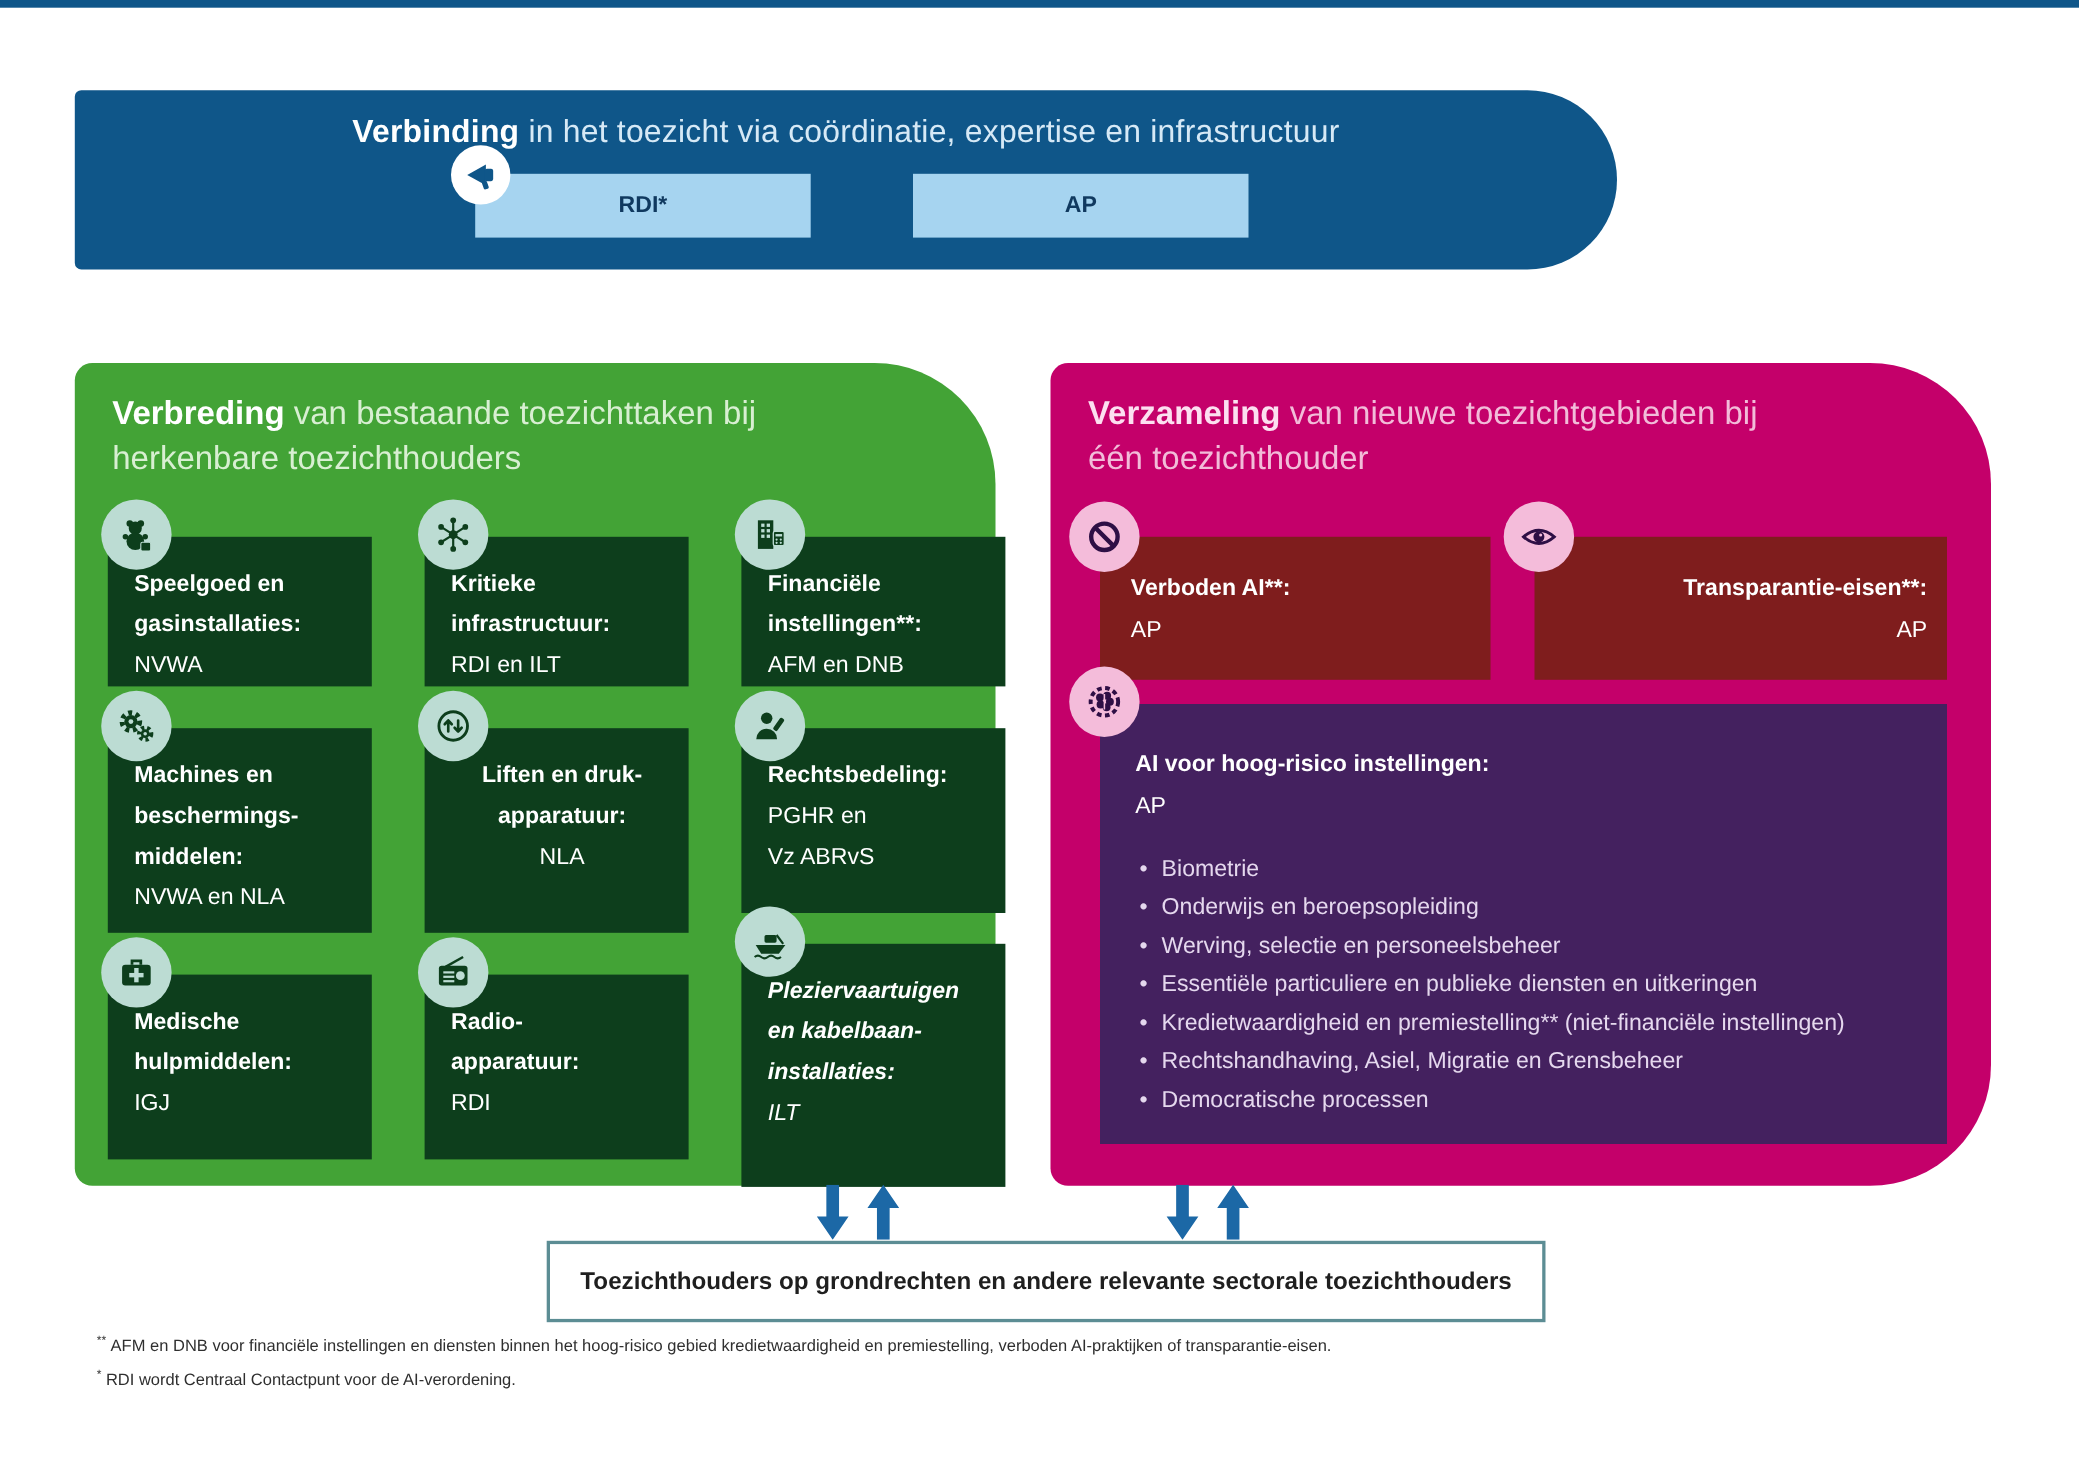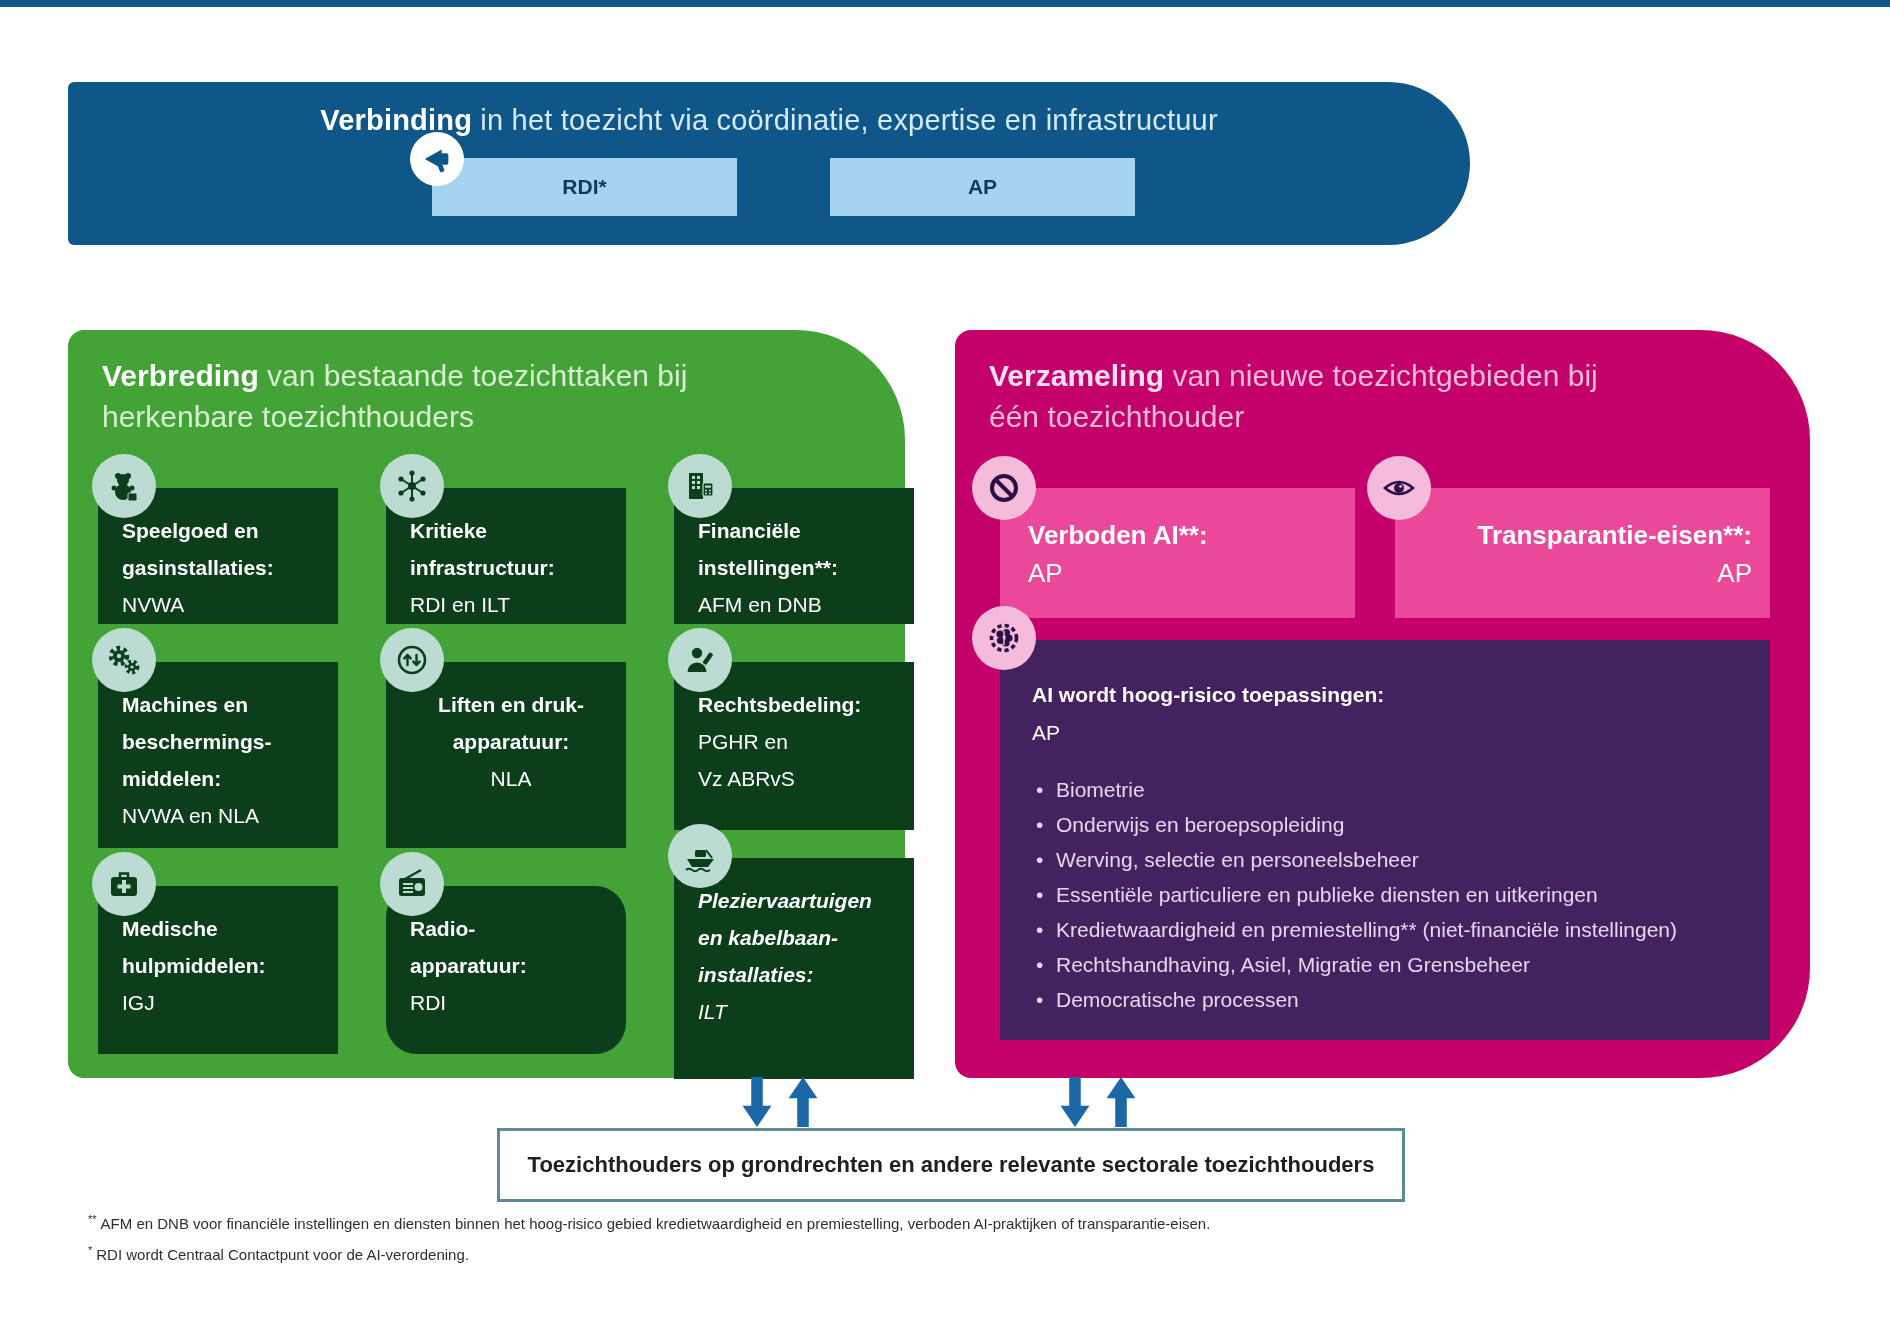--- a/index.html
+++ b/index.html
@@ -52,22 +52,22 @@
   .icon-badge {
     position:absolute; left:-6px; top:-34px; width:64px; height:64px; border-radius:50%;
     display:flex; align-items:center; justify-content:center;
   }
   .green-badge { background:#BCDCD3; }
   .pink-badge  { background:#F4BCDA; }
 
   
   .pink-row { position:absolute; left:45px; top:158px; display:flex; gap:40px; }
   .pbox {
-    position:relative; background:#ec4899; color:#ffffff;
-    padding:28px 18px 24px 28px; font-size:26px; line-height:38px; height:130px;
+    position:relative; background:#7f1d1d; color:#ffffff;
+    padding:28px 18px 24px 28px; font-size:21px; line-height:38px; height:130px;
   }
   .pbox .btitle { font-weight:bold; }
   .pbox-1 { width:355px; }
   .pbox-2 { width:375px;text-align:right; }
   .pbox .icon-badge { left:-28px; top:-32px; }
   .pbig {
     position:absolute; left:45px; top:310px; width:770px; height:400px;
     background:#44215F; color:#ffffff; padding:36px 24px 10px 32px; font-size:21px;
   }
   .pbig .btitle { font-weight:bold; line-height:38px; }
@@ -204,21 +204,21 @@
             <g stroke="#0D3E1C" stroke-width="2.4" fill="none" stroke-linecap="round">
               <path d="M13.5 23 V13 M13.5 13 l-3.2 3.4 M13.5 13 l3.2 3.4"></path>
               <path d="M22.5 13 V23 M22.5 23 l-3.2 -3.4 M22.5 23 l3.2 -3.4"></path>
             </g>
           </svg>
         </div>
         <div class="btitle">Liften en druk-
 apparatuur:</div>
         <div class="borg">NLA</div>
       </div>
-      <div class="gbox" style="height:168px; margin-top:38px;border-radius:31px;">
+      <div class="gbox" style="height:168px; margin-top:38px;">
         <div class="icon-badge green-badge">
           <svg width="36" height="36" viewBox="0 0 36 36">
             <line x1="11" y1="13" x2="27" y2="4" stroke="#0D3E1C" stroke-width="2.2"></line>
             <rect x="5" y="12" width="26" height="18" rx="2.5" fill="#0D3E1C"></rect>
             <circle cx="24.5" cy="21" r="4" fill="#BCDCD3"></circle>
             <rect x="9" y="17" width="10" height="2" fill="#BCDCD3"></rect>
               <rect x="9" y="21" width="10" height="2" fill="#BCDCD3"></rect>
               <rect x="9" y="25" width="10" height="2" fill="#BCDCD3"></rect>
           </svg>
         </div>
@@ -322,21 +322,21 @@
         <g fill="#2E0F45">
           <circle cx="14" cy="14" r="3.6"></circle>
             <circle cx="20.5" cy="12.5" r="3.6"></circle>
             <circle cx="23" cy="18" r="3.6"></circle>
           <circle cx="14.5" cy="20.5" r="3.6"></circle>
             <circle cx="20" cy="23" r="3.6"></circle>
         </g>
         <line x1="18" y1="11" x2="18" y2="25" stroke="#F4BCDA" stroke-width="1.4"></line>
       </svg>
     </div>
-    <div class="btitle">AI wordt hoog-risico toepassingen:</div>
+    <div class="btitle">AI voor hoog-risico instellingen:</div>
     <div class="borg">AP</div>
     <ul>
       <li>Biometrie</li>
       <li>Onderwijs en beroepsopleiding</li>
       <li>Werving, selectie en personeelsbeheer</li>
       <li>Essentiële particuliere en publieke diensten en uitkeringen</li>
       <li>Kredietwaardigheid en premiestelling** (niet-financiële instellingen)</li>
       <li>Rechtshandhaving, Asiel, Migratie en Grensbeheer</li>
       <li>Democratische processen</li>
     </ul>

